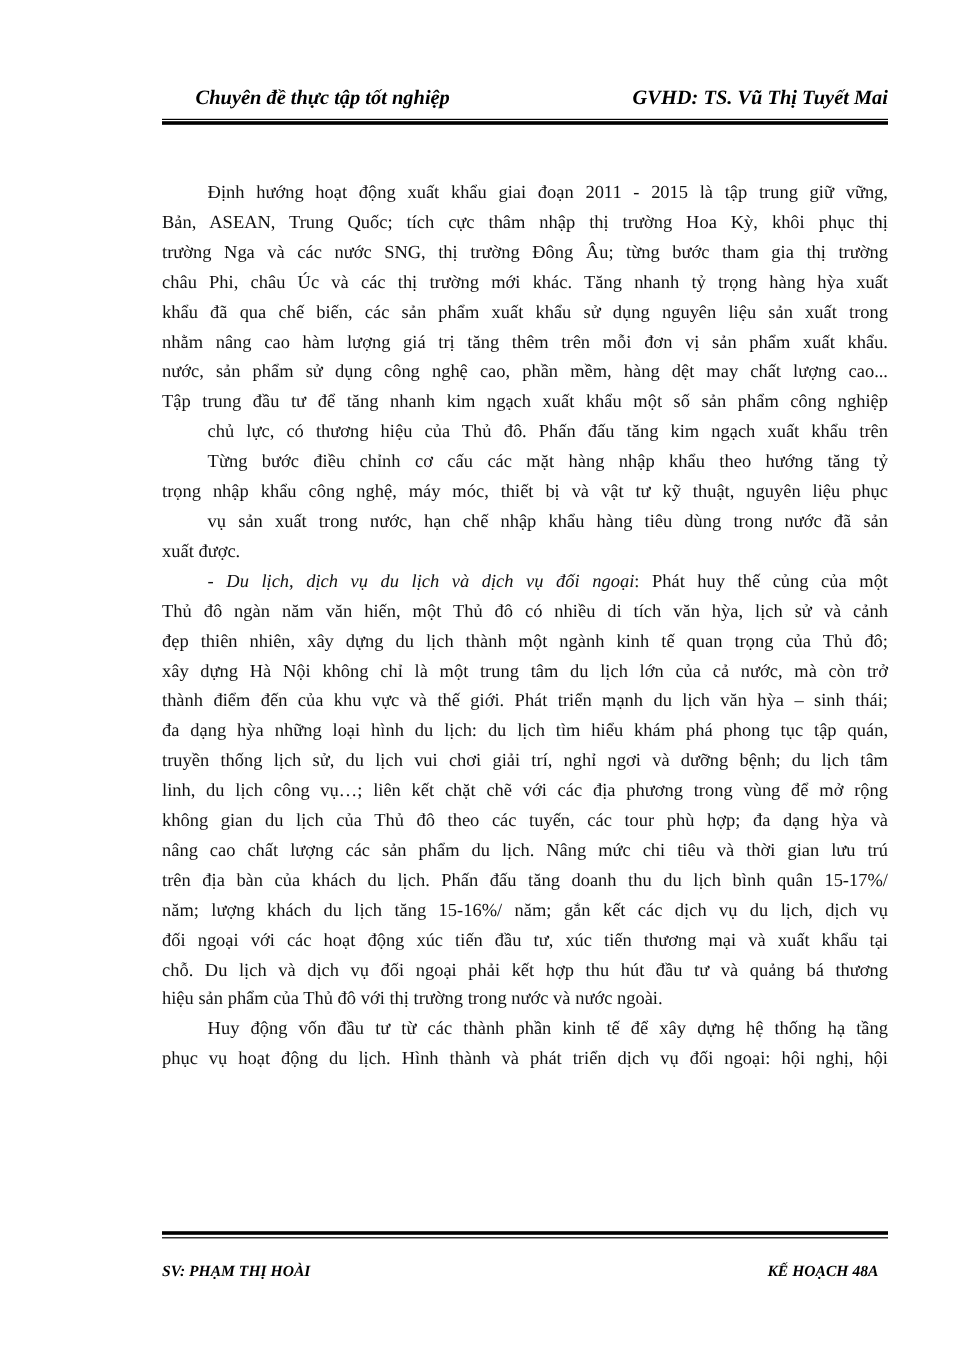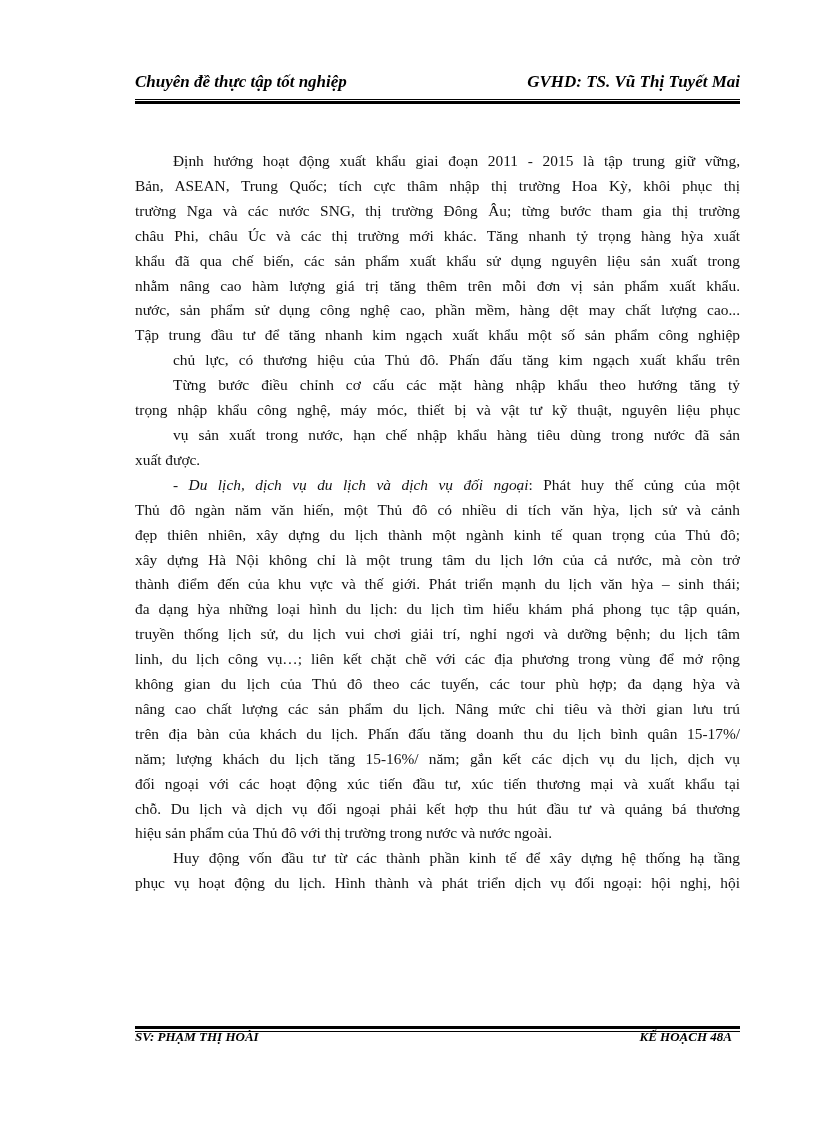--- a/index.html
+++ b/index.html
@@ -4,20 +4,21 @@
   <style>
     html, body { margin: 0; padding: 0; background: #ffffff; }
     body { width: 816px; height: 1123px; position: relative; overflow: hidden; }
     .page { position: absolute; left: 0; top: 0; width: 816px; height: 1123px; background: #fff; }
     .header { position: absolute; left: 135px; top: 72px; width: 605px; height: 34px; }
     .hdr-left, .hdr-right {
       position: absolute; top: 0;
       font-family: "Liberation Serif", serif;
       font-style: italic; font-weight: bold; font-size: 17px; color: #000;
       white-space: nowrap;
+      margin-left: 28px;
     }
     .hdr-left { left: 0; }
     .hdr-right { right: 0; }
     .rule-thin { position: absolute; left: 0; width: 605px; height: 1px; background: #000; }
     .rule-thick { position: absolute; left: 0; width: 605px; height: 3px; background: #000; }
     .header .rule-thin { top: 27px; }
     .header .rule-thick { top: 29px; }
 
     .body-text {
       position: absolute; left: 135px; top: 149px; width: 605px;
@@ -29,21 +30,21 @@
     .para.noindent { text-indent: 0; font-family: Liberation Serif, serif; }
     .line { display: block; text-align: justify; text-align-last: justify; white-space: nowrap; }
     .line.last { text-align-last: left; }
     .line.indent { padding-left: 38px; }
     .em { font-style: italic; }
 
     .footer { position: absolute; left: 135px; top: 1026px; width: 605px; height: 34px; }
     .footer .rule-thick { top: 0; }
     .footer .rule-thin { top: 5px; }
     .ftr-left, .ftr-right {
-      position: absolute; top: 3px;
+      position: absolute; top: 25px;
       font-family: "Liberation Serif", serif;
       font-style: italic; font-weight: bold; font-size: 13px; color: #000;
       white-space: nowrap;
     }
     .ftr-left { left: 0; }
     .ftr-right { right: 8px; margin-left: 27px; }
   </style>
 </head>
 <body>
 

